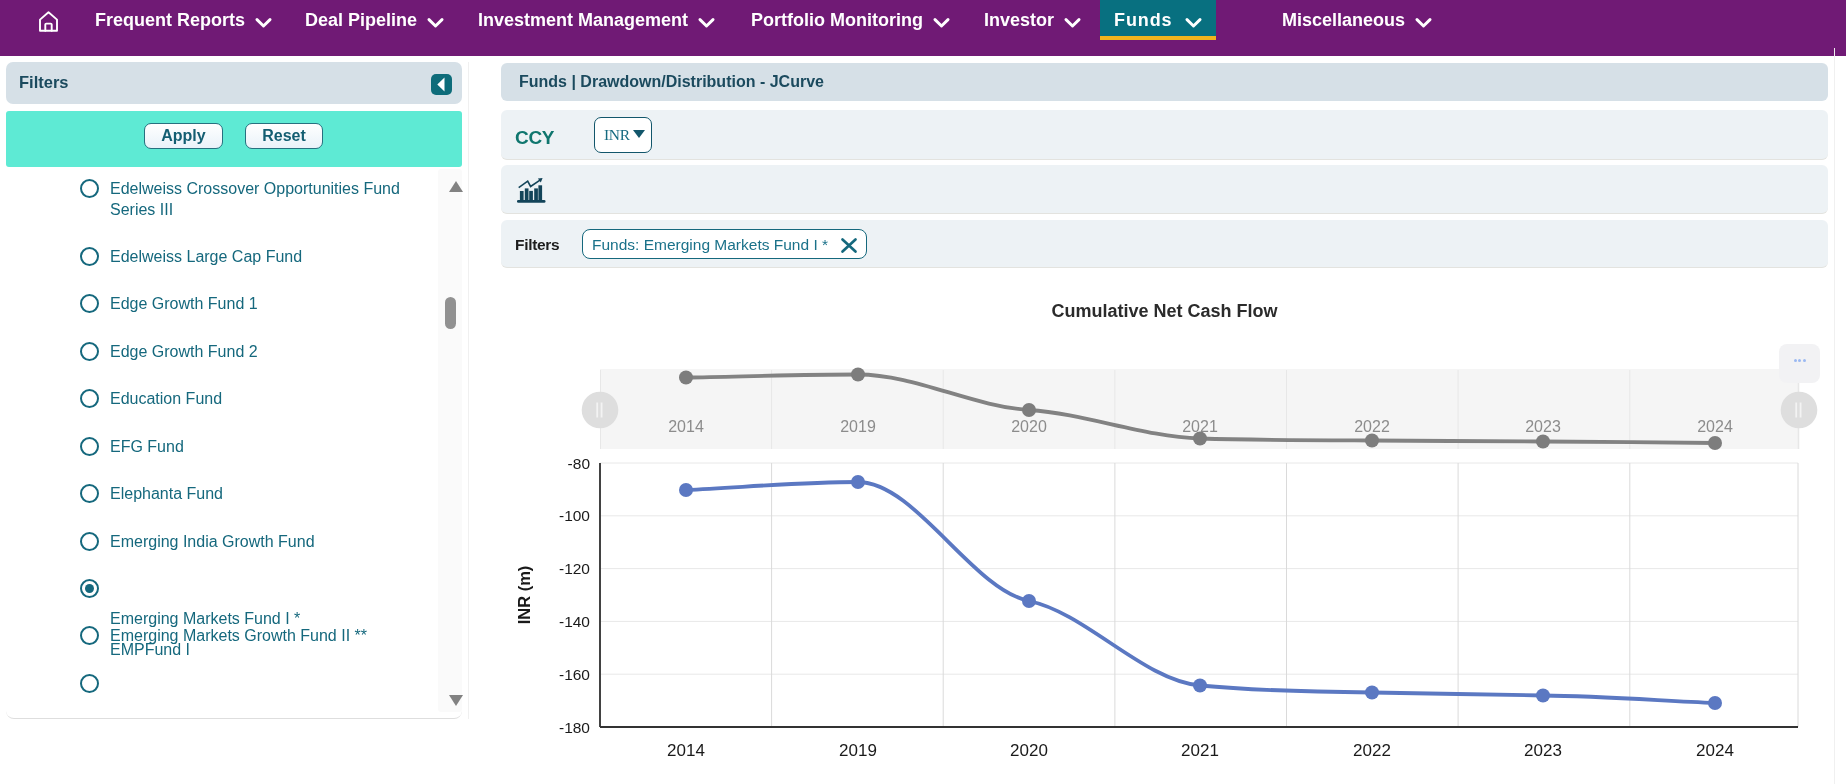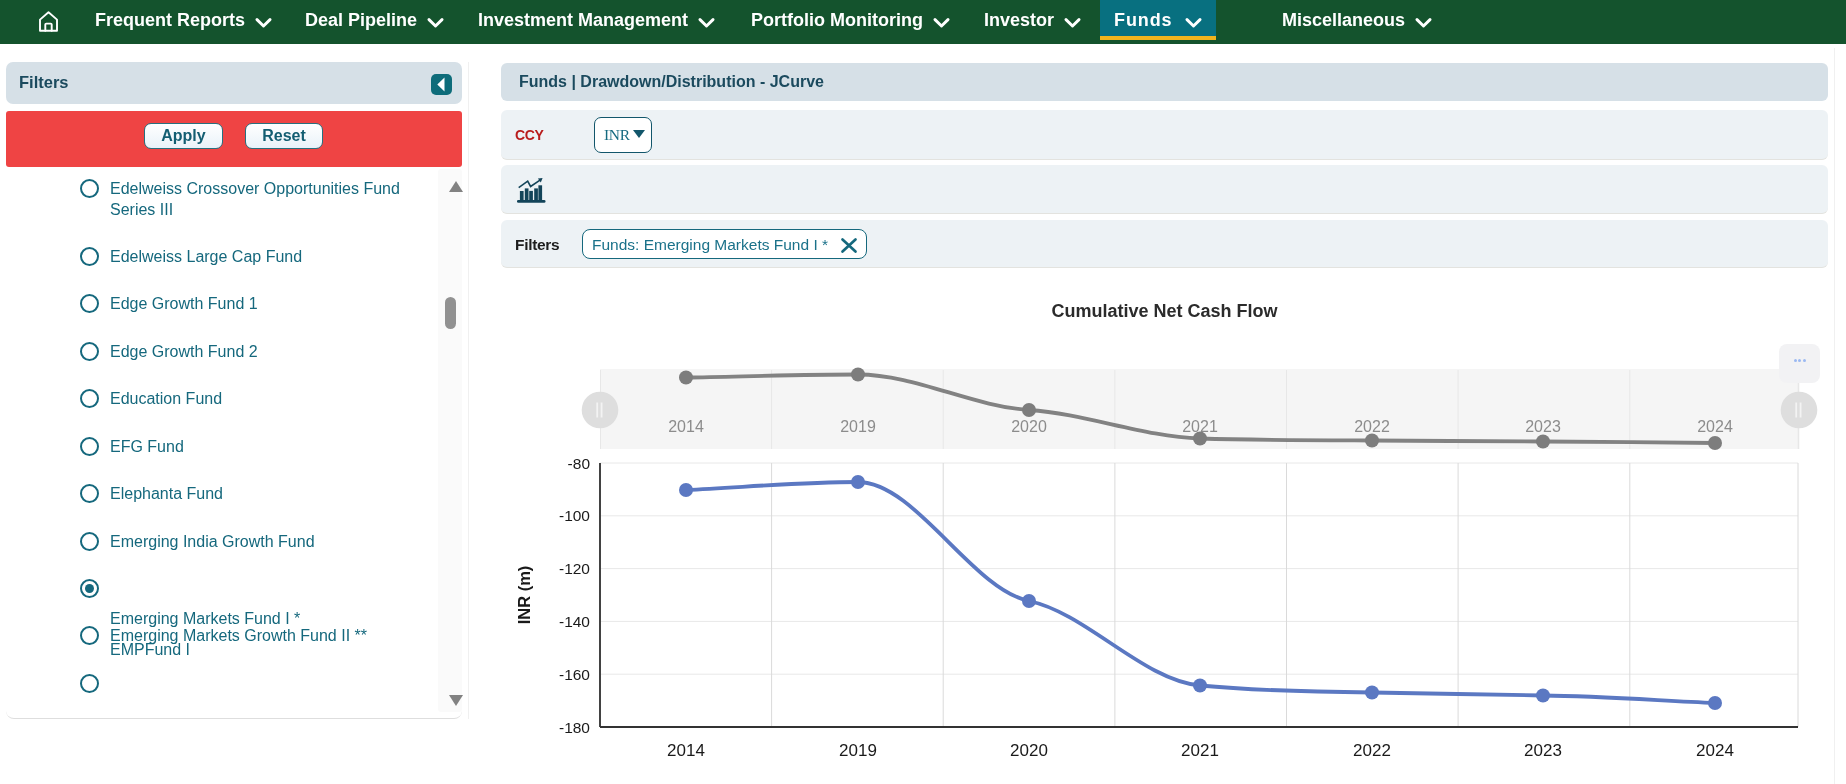--- a/index.html
+++ b/index.html
@@ -1,45 +1,45 @@
 <!DOCTYPE html>
 <html><head>
 <meta charset="utf-8">
 <style>
 * { margin:0; padding:0; box-sizing:border-box; }
 html,body { width:1846px; height:784px; background:#fff; font-family:"Liberation Sans", sans-serif; overflow:hidden; position:relative; }
 .abs { position:absolute; }
 
 
-#nav { position:absolute; left:0; top:0; width:1846px; height:44px; background:#14532d; }
+#nav { position:absolute; left:0; top:0; width:1846px; height:56px; background:#701a75; }
 .navitem { position:absolute; top:0; height:40px; display:flex; align-items:center; color:#fff; font-size:18px; font-weight:700; }
 .chev { margin-left:10px; margin-top:5px; }
 #funds-tab { position:absolute; left:1100px; top:0; width:116px; height:40px; background:#087080; }
 #funds-tab .bar { position:absolute; left:0; bottom:0; width:116px; height:4px; background:#f0b41e; }
 
 
 #side-hdr { position:absolute; left:6px; top:62px; width:456px; height:42px; background:#d6e0e7; border-radius:7px; }
 #side-hdr .t { position:absolute; left:13px; top:11px; font-size:16.5px; font-weight:700; color:#1b4a5e; }
-#side-apply { position:absolute; left:6px; top:111px; width:456px; height:56px; background:#ef4444; border-radius:3px;text-decoration:underline; }
+#side-apply { position:absolute; left:6px; top:111px; width:456px; height:56px; background:#5eead4; border-radius:3px;text-decoration:underline; }
 .btn { position:absolute; top:12px; height:26px; background:linear-gradient(#ffffff,#e9f2f9); border:1.5px solid #27707f; border-radius:7px; color:#135e72; font-weight:700; font-size:16px; text-align:center; line-height:23px; }
 #side-list { position:absolute; left:6px; top:167px; width:456px; height:552px; background:#fff; border-bottom:1.5px solid #dedede; border-radius:0 0 8px 8px; }
 #scroll-track { position:absolute; left:432px; top:2px; width:24px; height:543px; background:#fafafa; border-radius:3px; }
 #scroll-thumb { position:absolute; left:7px; top:128px; width:11px; height:32px; background:#919191; border-radius:5.5px; }
 .fund { position:absolute; left:110px; color:#15687d; font-size:16px; line-height:21px; }
 .radio { position:absolute; left:80px; width:19px; height:19px; border:2px solid #15687d; border-radius:50%; }
 .radio.sel::after { content:""; position:absolute; left:3px; top:3px; width:9px; height:9px; border-radius:50%; background:#15687d; }
 .arrow-up { position:absolute; left:443px; width:0; height:0; border-left:7.5px solid transparent; border-right:7.5px solid transparent; border-bottom:11px solid #828282; }
 .arrow-dn { position:absolute; left:443px; width:0; height:0; border-left:7.5px solid transparent; border-right:7.5px solid transparent; border-top:11px solid #828282; }
 
 
 #m-hdr { position:absolute; left:501px; top:63px; width:1327px; height:38px; background:#d6e0e7; border-radius:6px; }
 #m-hdr .t { position:absolute; left:18px; top:10px; font-size:16px; font-weight:700; color:#1b4a5e; }
 .mrow { position:absolute; left:501px; width:1327px; background:#edf2f5; border-radius:6px; border-bottom:1px solid #e3e3df; }
 #r-ccy { top:110px; height:50px; }
-#r-ccy .lab { position:absolute; left:14px; top:17px; font-size:14px; font-weight:700; color:#b91c1c; letter-spacing:-0.3px; }
+#r-ccy .lab { position:absolute; left:14px; top:17px; font-size:19px; font-weight:700; color:#0f766e; letter-spacing:-0.3px; }
 #inr-btn { position:absolute; left:93px; top:7px; width:58px; height:36px; background:#fff; border:1.8px solid #12566b; border-radius:7px; }
 #inr-btn .t { position:absolute; left:9px; top:8px; font-size:15.5px; color:#156a80; letter-spacing:-0.3px;font-family:Liberation Serif, serif; }
 #inr-btn .tri { position:absolute; left:38px; top:12px; width:0; height:0; border-left:6px solid transparent; border-right:6px solid transparent; border-top:8.5px solid #12566b; }
 #r-icon { top:165px; height:49px; }
 #r-filt { top:220px; height:48px; }
 #r-filt .lab { position:absolute; left:14px; top:16px; font-size:15.5px; font-weight:700; color:#1d1d1d; letter-spacing:-0.3px; }
 #chip { position:absolute; left:81px; top:9px; width:285px; height:30px; background:#fff; border:1.6px solid #15687d; border-radius:8px; }
 #chip .t { position:absolute; left:9px; top:6px; font-size:15.5px; color:#1a7189; }
 
 

